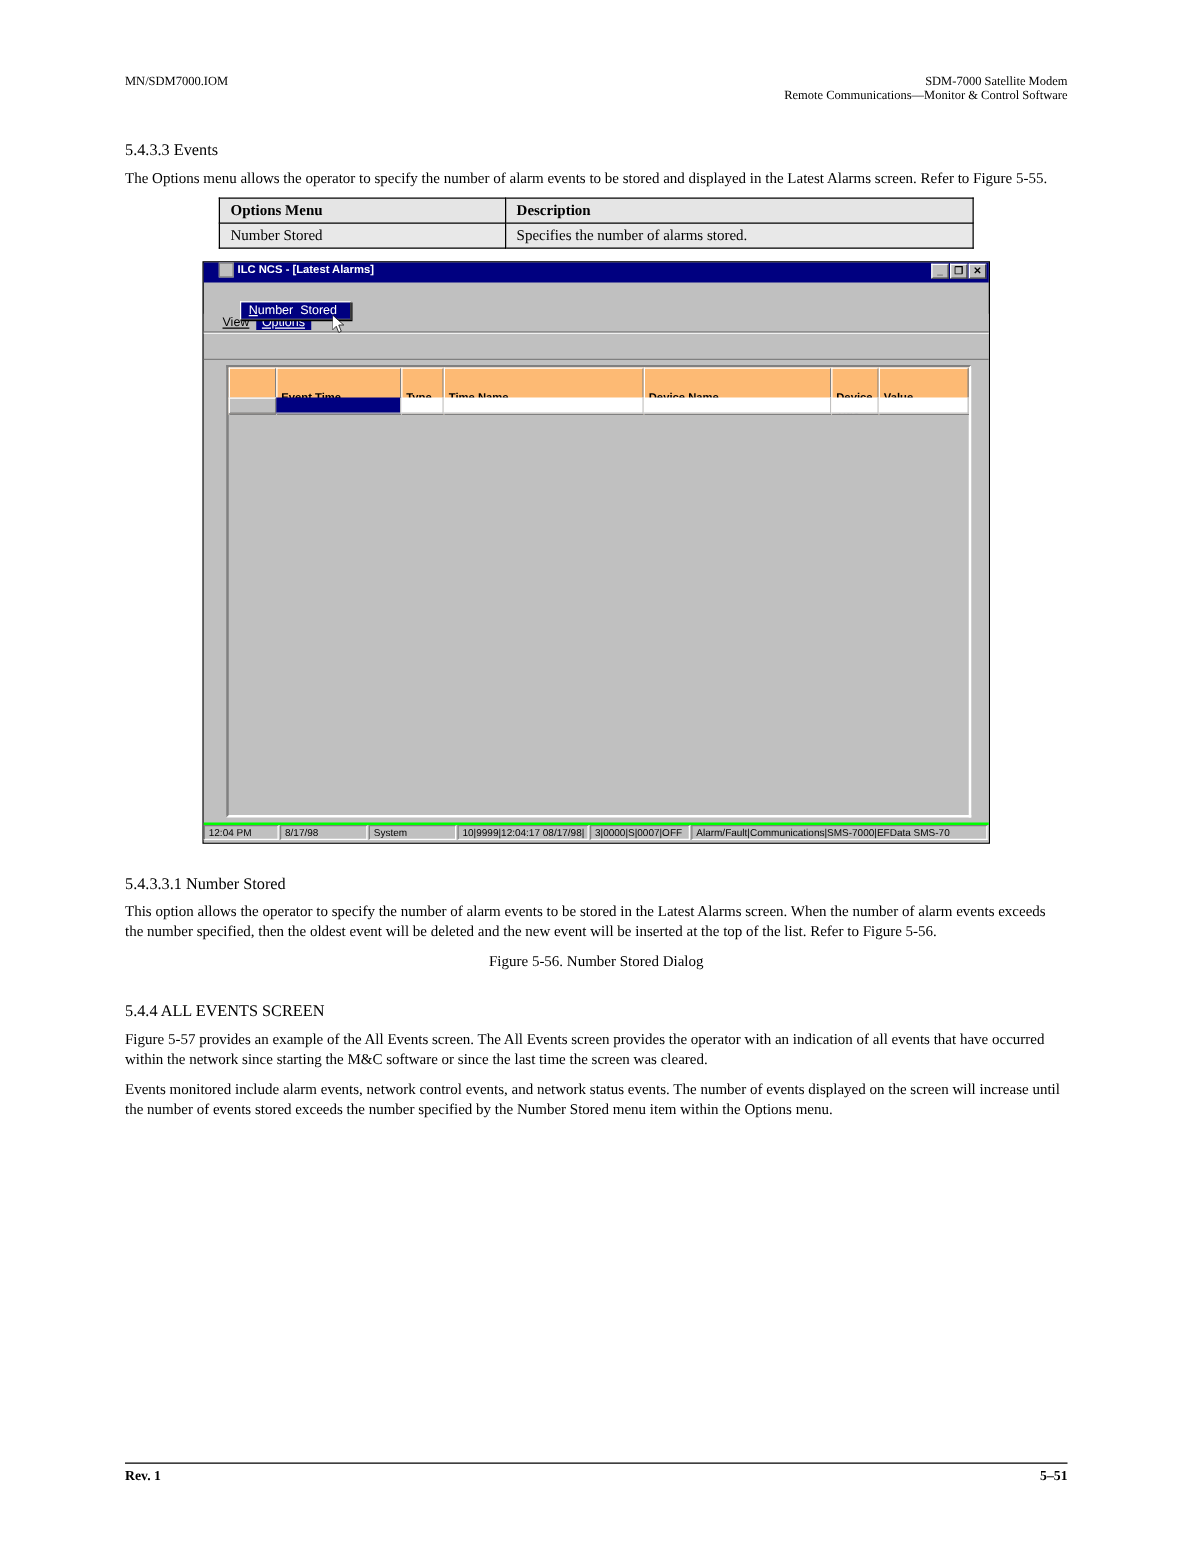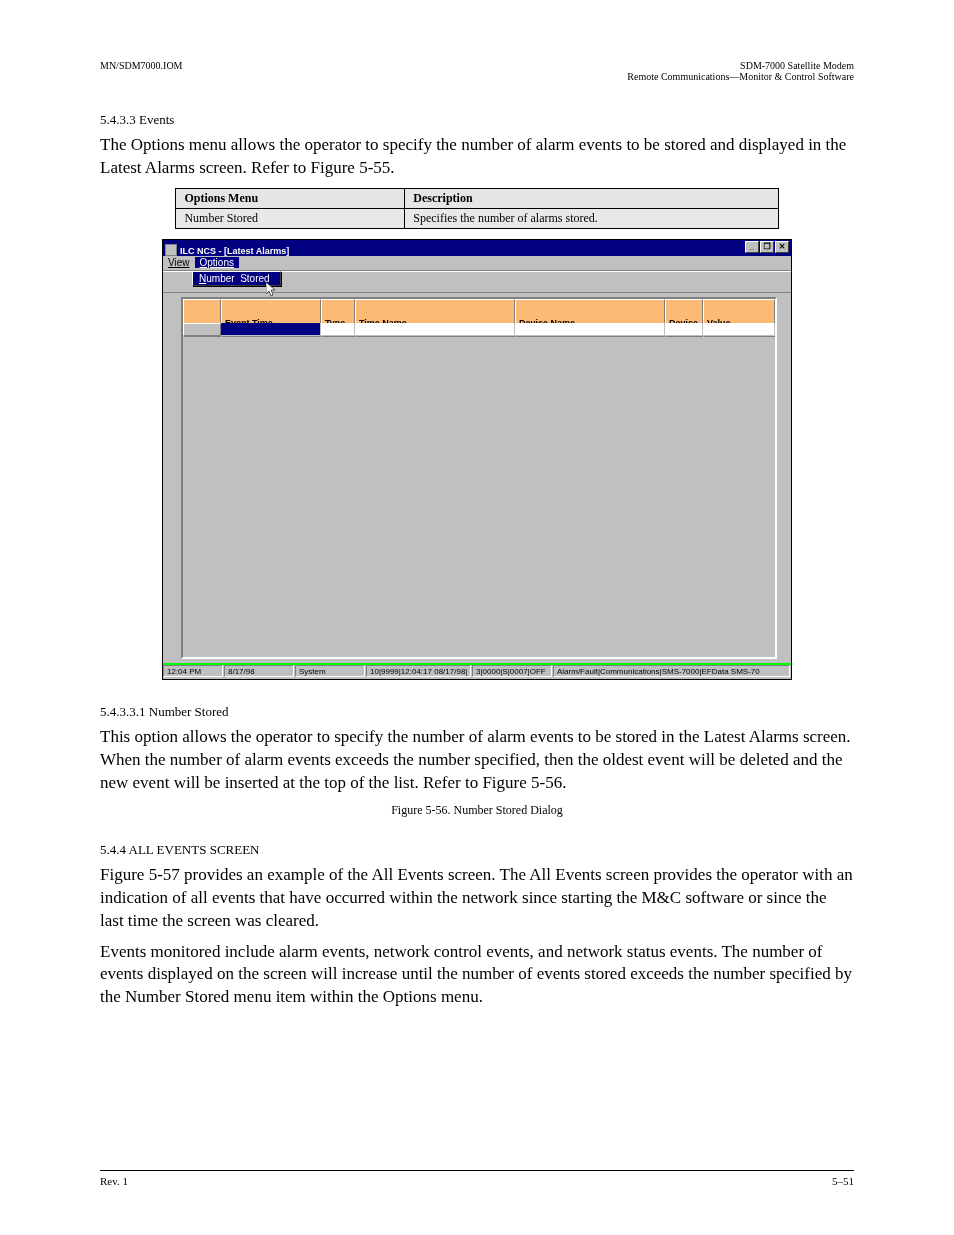--- a/index.html
+++ b/index.html
@@ -20,21 +20,21 @@
     justify-content: space-between;
     font-size: 10px;
     margin-bottom: 30px;
   }
   .section-title {
     font-size: 13px;
     margin-top: 24px;
     margin-bottom: 6px;
   }
   .body-text {
-    font-size: 17px;
+    font-size: 12px;
     line-height: 1.35;
     margin-bottom: 8px;
   }
 
   
   .options-table {
     margin: 8px auto 10px auto;
     border-collapse: collapse;
     width: 80%;
   }
@@ -57,22 +57,22 @@
     margin: 6px auto 8px auto;
     border: 1px solid #000;
     background: #c0c0c0;
     position: relative;
   }
   .ss-titlebar {
     background: #000080;
     color: #fff;
     height: 16px;
     display: flex;
-    align-items: flex-end;
-    padding-left: 2px;
+    align-items: flex-start;
+    padding-left: 12px;
     font-weight: bold;
     font-size: 9px;
     position: relative;
   }
   .ss-titlebar .ti-icon {
     width: 12px; height: 12px;
     background: #c0c0c0;
     margin-right: 3px;
     border: 1px solid #808080;
   }
@@ -94,23 +94,24 @@
     text-align: center;
     color: #000;
     font-family: Arial, sans-serif;
   }
   .ss-menubar {
     background: #c0c0c0;
     height: 15px;
     display: flex;
     align-items: center;
     font-size: 10px;
-    padding-left: 0;
+    padding-left: 10px;
     border-bottom: 1px solid #808080;
     position: relative;
+    margin-top: 25px;
   }
   .ss-menubar .menu-item {
     padding: 0 5px;
     cursor: default;
   }
   .ss-menubar .menu-item.active {
     background: #000080;
     color: #fff;
   }
   .ss-menubar .menu-item .ul { text-decoration: underline; }
@@ -225,20 +226,21 @@
   .footer {
     position: absolute;
     bottom: 48px;
     left: 100px;
     right: 100px;
     border-top: 1px solid #000;
     padding-top: 4px;
     display: flex;
     justify-content: space-between;
     font-size: 11px;
+    font-weight: bold;
   }
 </style>
 </head>
 <body>
 
 <div class="page">
 
   <div class="header-row">
     <div>MN/SDM7000.IOM</div>
     <div style="text-align:right">

